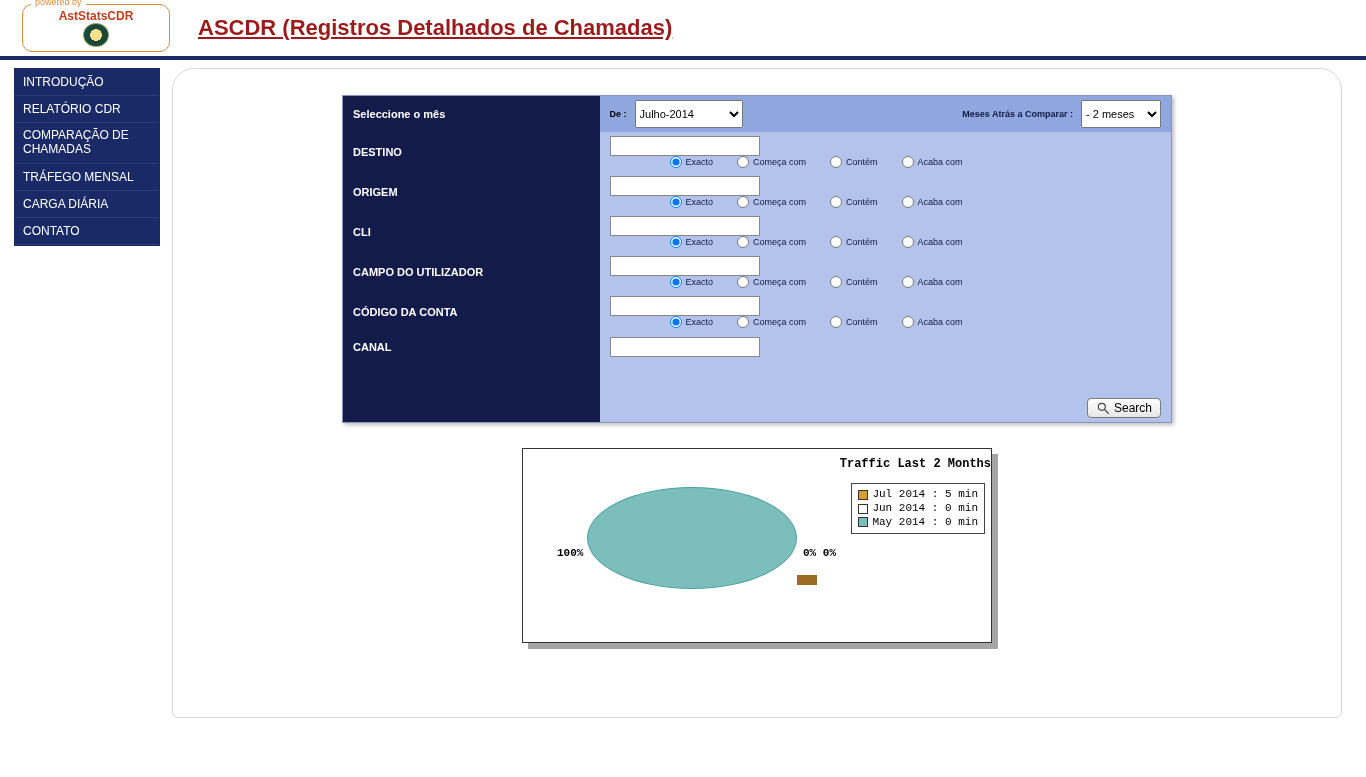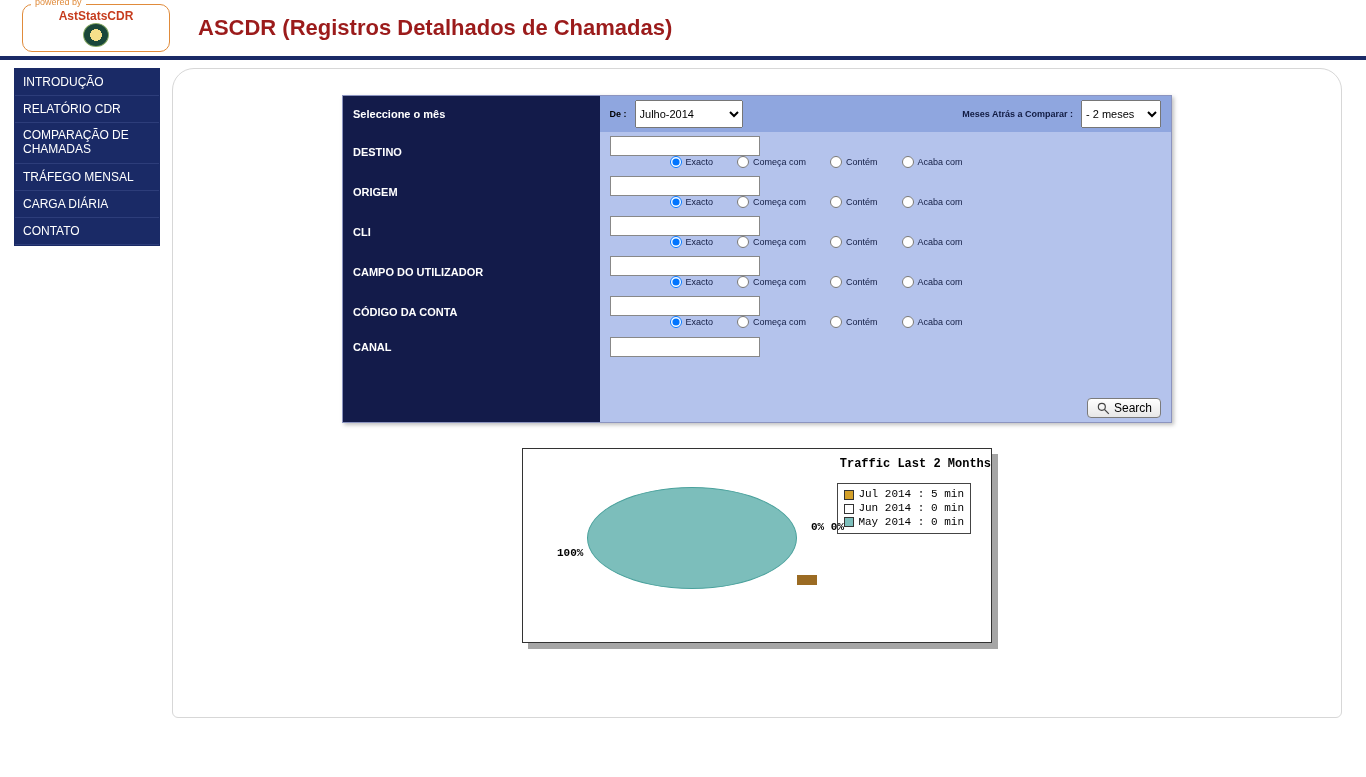--- a/index.html
+++ b/index.html
@@ -5,21 +5,21 @@
   * { box-sizing: border-box; margin: 0; padding: 0; }
   body { font-family: Arial, sans-serif; font-size: 12px; background: #fff; width: 1366px; }
 
   
   .topbar { display: flex; align-items: center; height: 60px; border-bottom: 4px solid; border-image: linear-gradient(#1a2a66,#1a2a66) 1; }
   .topbar-inner { display: flex; align-items: center; width: 100%; }
   .logo-box { border: 1px solid #e08b3b; border-radius: 10px; padding: 4px 8px; margin-left: 22px; position: relative; width: 148px; height: 48px; display:flex; align-items:center; justify-content:space-between;flex-direction:column; }
   .logo-box::before { content: attr(data-label); position:absolute; top:-8px; left:8px; background:#fff; padding:0 4px; font-size:9px; color:#e08b3b; }
   .logo-text { color:#c63c1e; font-weight:bold; font-size:12px; }
   .logo-icon { width:26px; height:26px; border-radius:50%; background: radial-gradient(circle at 50% 50%, #f6e08a 35%, #1a473a 36%); border:1px solid #8a6; }
-  .title { color:#9b1b1b; font-size:22px; font-weight:bold; margin-left:28px; }
+  .title { color:#9b1b1b; font-size:22px; font-weight:bold; margin-left:28px;text-decoration:underline; }
 
   
   .layout { display:flex; align-items:flex-start; margin-top:8px; }
   .sidebar { width:146px; margin-left:14px; border:1px solid #1a2a66; }
   .sidebar .item { background:#1a2a66; color:#fff; padding:6px 8px; font-size:12px; border-bottom:1px solid #2d3d7a; cursor:pointer; }
   .sidebar .item.two { line-height:1.15; font-size:12px; }
 
   .main { flex:1; margin:0 24px 0 12px; border:1px solid #d7d7d7; border-radius:22px 22px 6px 6px; padding:26px 36px; min-height:650px; background:#fff; position:relative; }
 
   
@@ -46,23 +46,23 @@
   
   .chart-wrap { width:470px; margin:25px auto 0; position:relative; }
   .chart-box  { width:470px; height:195px; border:1px solid #333; background:#fff; position:relative; box-shadow:6px 6px 0 rgba(0,0,0,.35); }
   .chart-title{ text-align:right; font-family: "Courier New", monospace; font-size:12px; font-weight:bold; padding-top:8px; }
   .pie { position:absolute; left:64px; top:38px; width:210px; height:130px; }
   .pie .top { position:absolute; left:0; top:0; width:210px; height:102px; background:#7cbebb; border-radius:50%; border:1px solid #4aa19c; }
   .pie .side{ position:absolute; left:0; top:18px; width:210px; height:102px; background:#4da4a0; border-radius:50%; z-index:-1; }
   .wedge { position:absolute; right:-20px; top:88px; width:20px; height:10px; background:#9b6b23; }
   .lbl { position:absolute; font-family:"Courier New",monospace; font-size:11px; font-weight:bold; }
   .lbl.p100{ left:34px; top:98px; }
-  .lbl.p0a { left:280px; top:72px;margin-left:8px; }
-
-  .legend { position:absolute; right:20px; top:34px; border:1px solid #444; padding:4px 6px; font-family:"Courier New",monospace; font-size:11px; }
+  .lbl.p0a { left:280px; top:98px; }
+
+  .legend { position:absolute; right:6px; top:34px; border:1px solid #444; padding:4px 6px; font-family:"Courier New",monospace; font-size:11px; }
   .legend li { list-style:none; display:flex; align-items:center; gap:4px; line-height:1.25; }
   .legend .sw { width:10px; height:10px; border:1px solid #333; display:inline-block; }
   .sw.c1{ background:#d4a029;} .sw.c2{ background:#fff;} .sw.c3{ background:#7cbebb;}
 </style>
 </head>
 <body>
 
 <div class="topbar">
   <div class="topbar-inner">
     <div class="logo-box" data-label="powered by">

